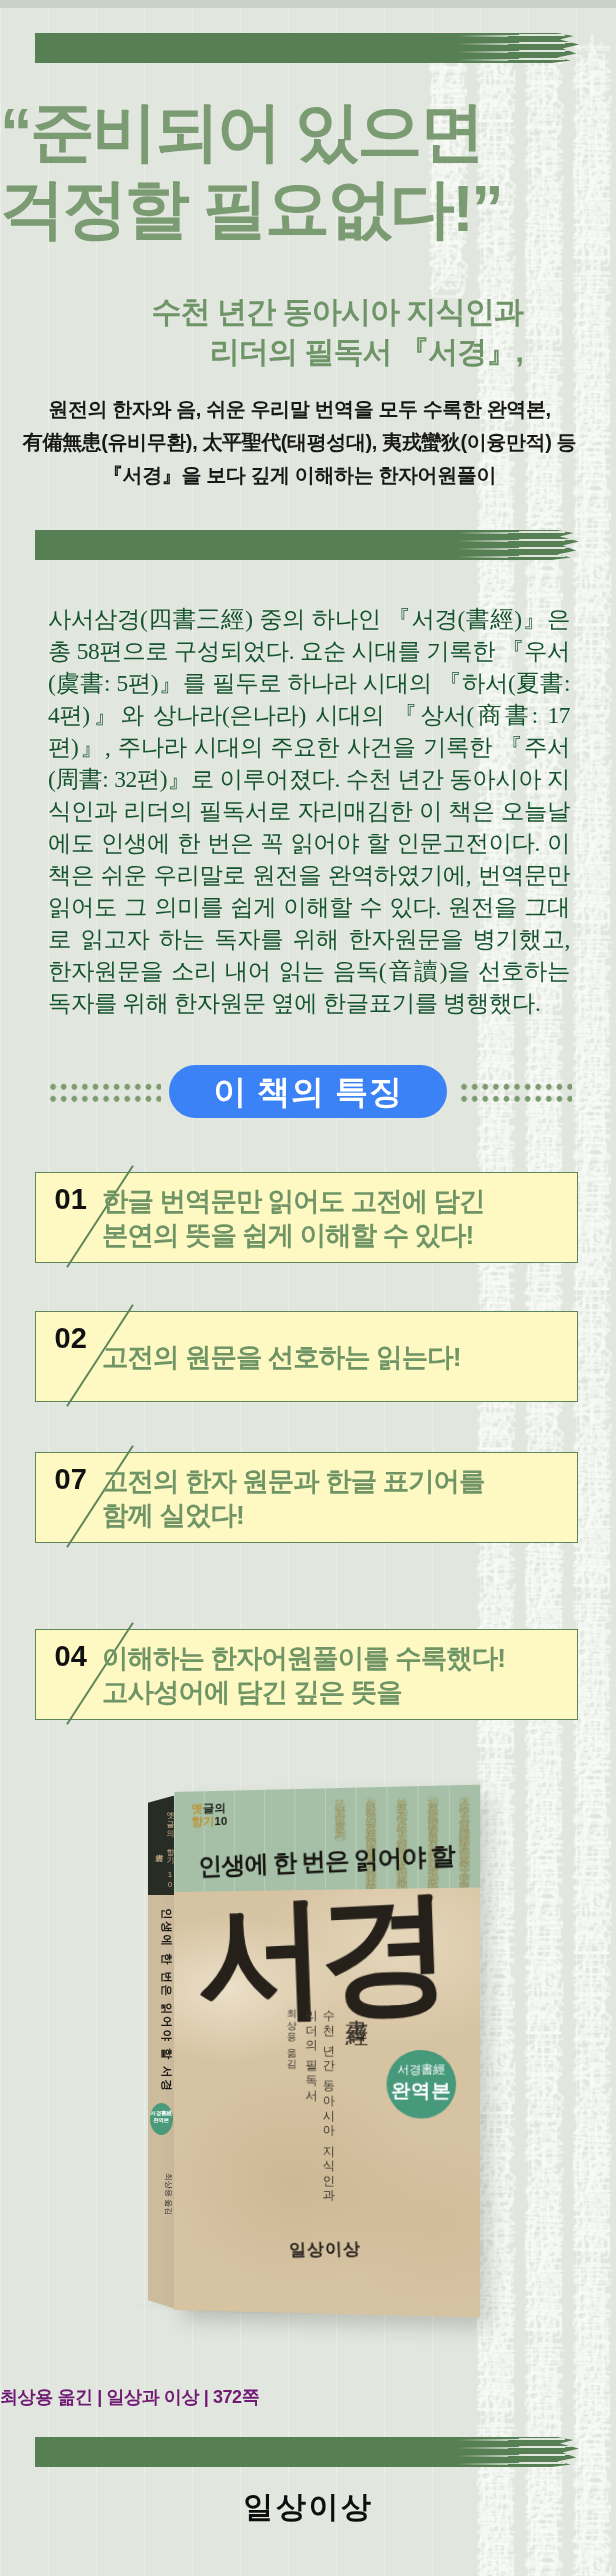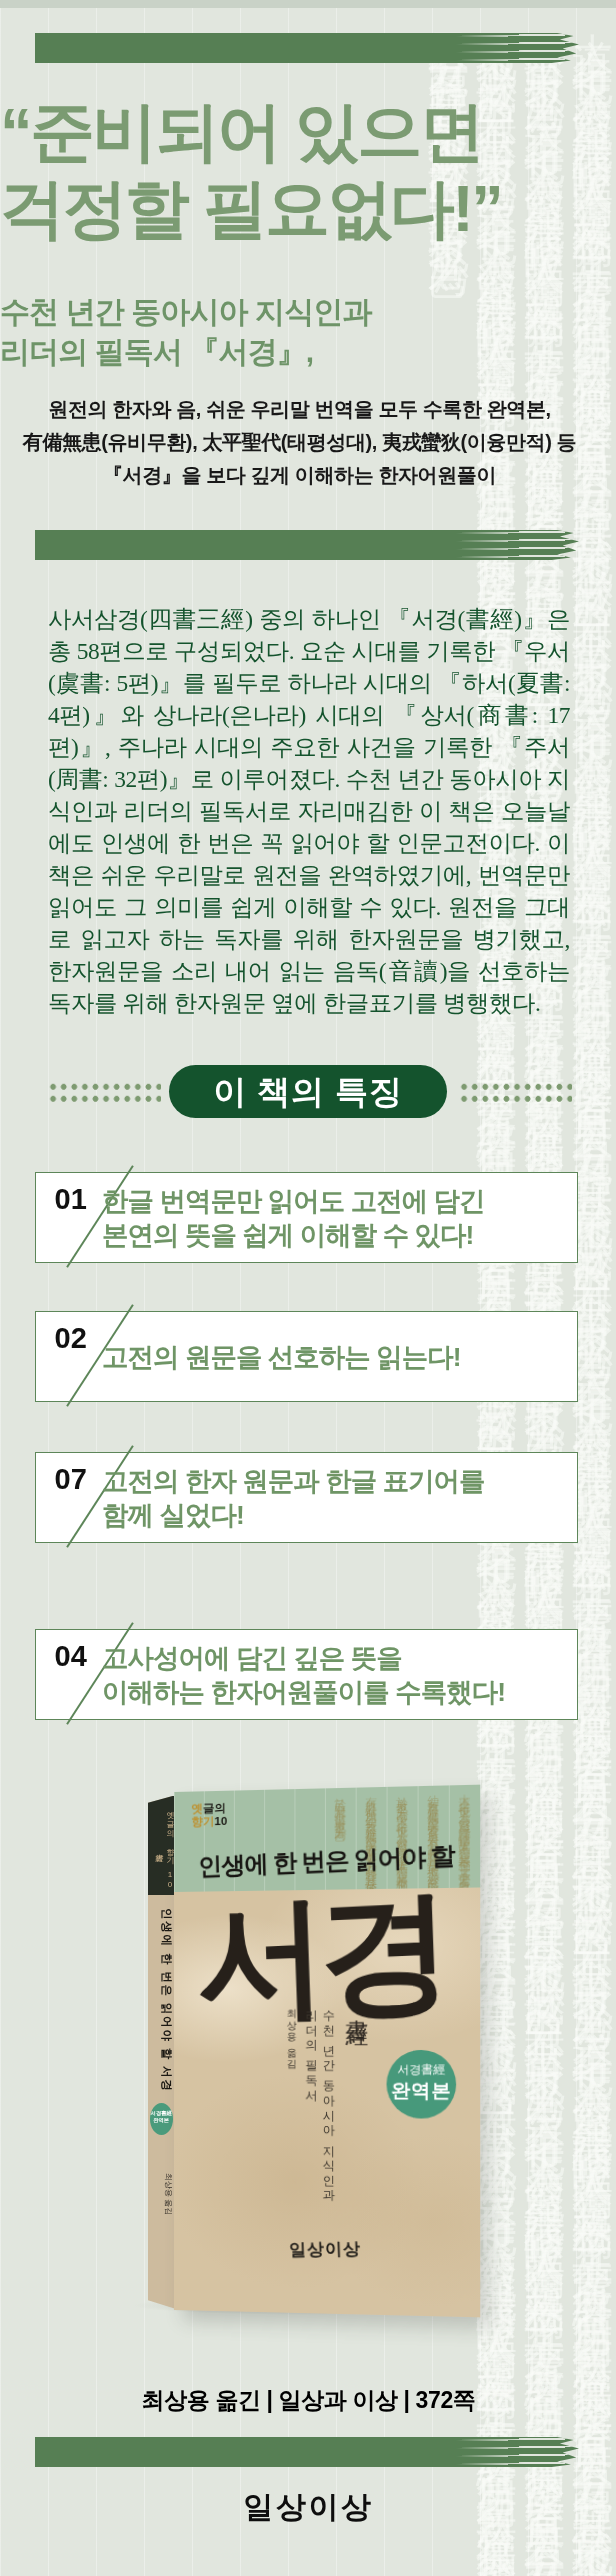--- a/index.html
+++ b/index.html
@@ -31,40 +31,40 @@
     position:absolute;right:0;top:0;height:100%;width:123px;
     background:repeating-linear-gradient(179deg,transparent 0 2.6px,#e1e6de 2.6px 4.4px,transparent 4.4px 8px);
     -webkit-mask-image:linear-gradient(90deg,transparent 0,#000 55%);
     mask-image:linear-gradient(90deg,transparent 0,#000 55%);
   }
   .bar1{top:33px}.bar2{top:530px}.bar3{top:2437px}
   
   .headline{position:absolute;top:93px;left:0;width:617px;z-index:2;
     font-weight:800;color:#7b9b72;font-size:65px;line-height:77px;letter-spacing:-2.6px;}
   
-  .subtitle{position:absolute;top:292px;left:0;width:523px;text-align:left;z-index:2;
+  .subtitle{position:absolute;top:292px;left:0;width:523px;text-align:right;z-index:2;
     font-weight:800;color:#6e9468;font-size:30px;line-height:40px;letter-spacing:-0.9px;}
   
   .intro{position:absolute;top:393px;left:0;width:599px;text-align:center;z-index:2;
     font-weight:700;color:#181818;font-size:20px;line-height:33px;letter-spacing:-0.4px;}
   
   .body-para{position:absolute;top:603px;left:48px;width:522px;z-index:2;
     font-family:"Liberation Serif","DejaVu Serif",serif;
     font-size:23.4px;line-height:32px;color:#14532d;text-align:justify;letter-spacing:-0.4px;}
   
   .badge-pill{position:absolute;top:1065px;left:169px;width:278px;height:53px;z-index:2;
-    background:#14532d;border-radius:28px;color:#fff;font-size:33px;font-weight:800;
+    background:#3b82f6;border-radius:28px;color:#fff;font-size:33px;font-weight:800;
     text-align:center;line-height:53px;letter-spacing:0.9px;}
   .dots{position:absolute;top:1079px;width:115px;height:24px;z-index:2;
     background-image:radial-gradient(circle,#7d9a70 0 2.6px,rgba(0,0,0,0) 3.2px);
     background-size:10.6px 12px;background-position:1.8px 1.8px;}
   .dots-left{left:46px}.dots-right{left:457px}
   
   .feature-box{position:absolute;left:35px;width:543px;height:91px;z-index:2;
-    background:#ffffff;border:1.8px solid #5d8659;box-sizing:border-box;}
+    background:#fef9c3;border:1.8px solid #5d8659;box-sizing:border-box;}
   .fb1{top:1172px}.fb2{top:1311px}.fb3{top:1452px}.fb4{top:1629px}
   .fb-num{position:absolute;left:18.5px;top:9.7px;font-size:29px;font-weight:800;color:#111;letter-spacing:0;}
   .fb-diag{position:absolute;left:63px;top:-16.7px;height:121px;width:1.8px;background:#5d8659;
     transform:rotate(33deg);transform-origin:center;}
   .fb-text{position:absolute;left:66px;right:10.6px;top:0;bottom:0;display:flex;flex-direction:column;
     justify-content:center;font-size:26.4px;font-weight:800;color:#6f9566;line-height:34px;letter-spacing:-0.9px;}
   
   .book{position:absolute;left:148px;top:1792px;width:328px;height:520px;z-index:2;}
   .book-shadow{position:absolute;left:132px;top:2296px;width:353px;height:19.4px;z-index:1;
     background:radial-gradient(ellipse at center,rgba(80,88,78,0.28),transparent 70%);}
@@ -108,22 +108,22 @@
   .col-sub{font-size:12px;letter-spacing:2.6px;color:#3b352c;}
   .col-trans{font-size:9.7px;letter-spacing:1.8px;color:#3b352c;}
   .cover-badge{position:absolute;right:23px;top:258px;width:67px;height:67px;border-radius:50%;
     background:#47997b;color:#fff;text-align:center;box-sizing:border-box;padding-top:12.3px;}
   .cover-badge .cb1{font-size:11.5px;letter-spacing:0;}
   .cover-badge .cb2{font-size:18.5px;font-weight:800;letter-spacing:0.9px;}
   .cover-pub{position:absolute;left:0;right:0;top:443px;text-align:center;font-size:16.7px;
     font-weight:700;color:#23201b;letter-spacing:0.9px;transform:rotate(-2deg);
     font-family:"Liberation Serif","DejaVu Serif",serif;}
   
-  .footer-info{position:absolute;top:2385px;left:0;width:617px;text-align:center;z-index:2;
-    font-size:23px;font-weight:600;color:#000000;letter-spacing:-0.4px;}
+  .footer-info{position:absolute;top:2385px;left:0;width:617px;text-align:left;z-index:2;
+    font-size:18px;font-weight:600;color:#701a75;letter-spacing:-0.4px;}
   .footer-logo{position:absolute;top:2487px;left:0;width:617px;text-align:center;z-index:2;
     font-size:30px;font-weight:800;color:#0e0e0e;letter-spacing:2.6px;}
 </style>
 </head>
 <body>
 
 <div class="poster">
 
   <div class="bg-texture">大道之行也天下為公選賢與能講信修睦故人不獨親其親不獨子其子使老有所終壯有所用幼有所長矜寡孤獨廢疾者皆有所養男有分女有歸貨惡其棄於地也不必藏於己力惡其不出於身也不必為己大道之行也天下為公選賢與能講信修睦故人不獨親其親不獨子其子使老有所終壯有所用幼有所長矜寡孤獨廢疾者皆有所養男有分女有歸貨惡其棄於地也不必藏於己力惡其不出於身也不必為己大道之行也天下為公選賢與能講信修睦故人不獨親其親不獨子其子使老有所終壯有所用幼有所長矜寡孤獨廢疾者皆有所養男有分女有歸貨惡其棄於地也不必藏於己力惡其不出於身也不必為己大道之行也天下為公選賢與能講信修睦故人不獨親其親不獨子其子使老有所終壯有所用幼有所長矜寡孤獨廢疾者皆有所養男有分女有歸貨惡其棄於地也不必藏於己力惡其不出於身也不必為己大道之行也天下為公選賢與能講信修睦故人不獨親其親不獨子其子使老有所終壯有所用幼有所長矜寡孤獨廢疾者皆有所養男有分女有歸貨惡其棄於地也不必藏於己力惡其不出於身也不必為己大道之行也天下為公選賢與能講信修睦故人不獨親其親不獨子其子使老有所終壯有所用幼有所長矜寡孤獨廢疾者皆有所養男有分女有歸貨惡其棄於地也不必藏於己力惡其不出於身也不必為己大道之行也天下為公選賢與能講信修睦故人不獨親其親不獨子其子使老有所終壯有所用幼有所長矜寡孤獨廢疾者皆有所養男有分女有歸貨惡其棄於地也不必藏於己力惡其不出於身也不必為己大道之行也天下為公選賢與能講信修睦故人不獨親其親不獨子其子使老有所終壯有所用幼有所長矜寡孤獨廢疾者皆有所養男有分女有歸貨惡其棄於地也不必藏於己力惡其不出於身也不必為己大道之行也天下為公選賢與能講信修睦故人不獨親其親不獨子其子使老有所終壯有所用幼有所長矜寡孤獨廢疾者皆有所養男有分女有歸貨惡其棄於地也不必藏於己力惡其不出於身也不必為己大道之行也天下為公選賢與能講信修睦故人不獨親其親不獨子其子使老有所終壯有所用幼有所長矜寡孤獨廢疾者皆有所養男有分女有歸貨惡其棄於地也不必藏於己力惡其不出於身也不必為己大道之行也天下為公選賢與能講信修睦故人不獨親其親不獨子其子使老有所終壯有所用幼有所長矜寡孤獨廢疾者皆有所養男有分女有歸貨惡其棄於地也不必藏於己力惡其不出於身也不必為己大道之行也天下為公選賢與能講信修睦故人不獨親其親不獨子其子使老有所終壯有所用幼有所長矜寡孤獨廢疾者皆有所養男有分女有歸貨惡其棄於地也不必藏於己力惡其不出於身也不必為己</div>
   <div class="bg-lines"></div>
@@ -183,22 +183,22 @@
     <div class="fb-text">
       <div>고전의 한자 원문과 한글 표기어를</div>
       <div>함께 실었다!</div>
     </div>
   </div>
 
   <div class="feature-box fb4">
     <div class="fb-num">04</div>
     <div class="fb-diag"></div>
     <div class="fb-text">
+      <div>이해하는 한자어원풀이를 수록했다!</div>
       <div>고사성어에 담긴 깊은 뜻을</div>
-      <div>이해하는 한자어원풀이를 수록했다!</div>
     </div>
   </div>
 
   <div class="book-shadow"></div>
   <div class="book">
     <div class="spine">
       <div class="spine-top">옛글의 향기 10 書經</div>
       <div class="spine-script">인생에 한 번은 읽어야 할 서경</div>
       <div class="spine-badge">
         <div>서경書經</div>

